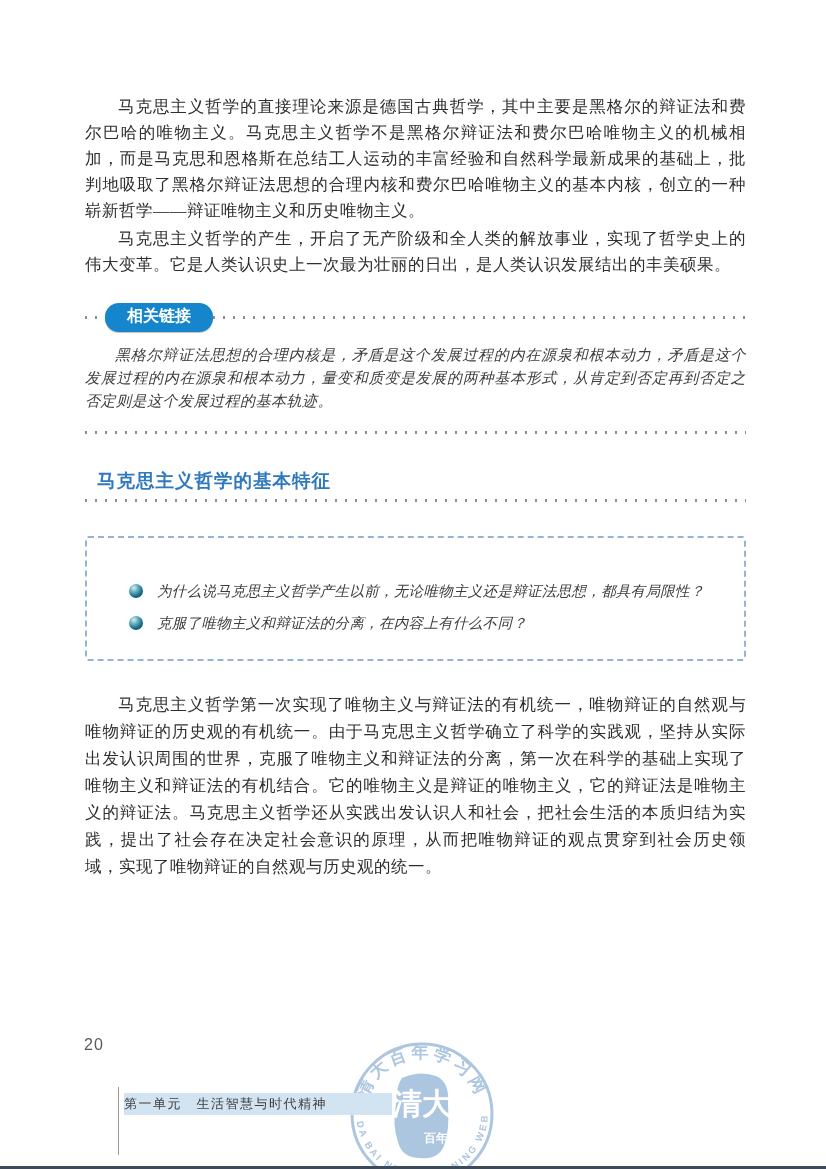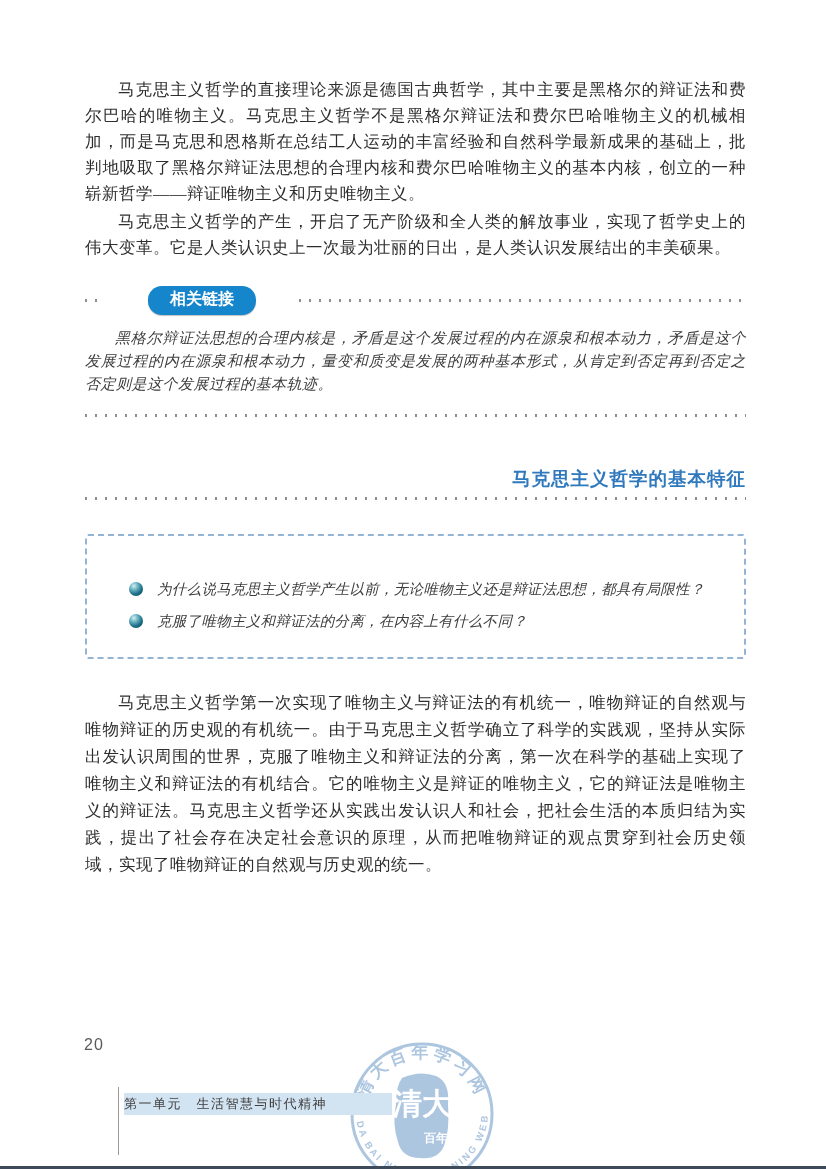--- a/index.html
+++ b/index.html
@@ -8,39 +8,39 @@
     position: relative;
     width: 826px; height: 1169px;
     background: #ffffff;
     overflow: hidden;
     font-family: "Liberation Serif", serif;
     color: #2e2e2e;
     margin: 0 auto;
   }
   .content {
     position: absolute;
-    left: 85px; top: 77px; width: 661px;
+    left: 85px; top: 94px; width: 661px;
   }
   p.body-para {
     font-size: 16.5px; line-height: 26px;
     text-indent: 2em; text-align: justify;
     letter-spacing: 0.5px;
     color: #2e2e2e;
   }
   p.body-para + p.body-para { margin-top: 2px; }
 
   
   .dotted-line {
     height: 3px;
     background: repeating-linear-gradient(to right, #8e8e8e 0 2px, transparent 2px 10px);
   }
 
   
   .related-section { margin-top: 25px; }
-  .badge-row { display: flex; align-items: center; height: 28px; gap: 43px; }
+  .badge-row { display: flex; align-items: center; height: 28px; }
   .badge-row .dots { height: 3px; background: repeating-linear-gradient(to right, #8e8e8e 0 2px, transparent 2px 10px); }
   .badge-row .dots.short { width: 20px; }
   .badge-row .dots.long { flex: 1; }
   .related-badge {
     background: #1585cc;
     color: #ffffff;
     font-family: "Liberation Sans", sans-serif;
     font-weight: bold;
     font-size: 16px;
     border-radius: 14px;
@@ -54,21 +54,21 @@
   }
   p.related-para {
     margin-top: 13px;
     font-size: 15px; line-height: 23px;
     text-indent: 2em; text-align: justify;
     letter-spacing: 0.5px;
   }
   .related-section .dotted-line.end { margin-top: 18px; }
 
   
-  .section-heading-wrap { margin-top: 49px; text-align: right; }
+  .section-heading-wrap { margin-top: 34px; }
   .section-heading {
     font-family: "Liberation Sans", sans-serif;
     font-weight: bold;
     font-size: 18.5px;
     color: #3079bd;
     letter-spacing: 1px;
     margin-left: 12px;
   }
   .section-heading-wrap .dotted-line { margin-top: 6px; }
 

